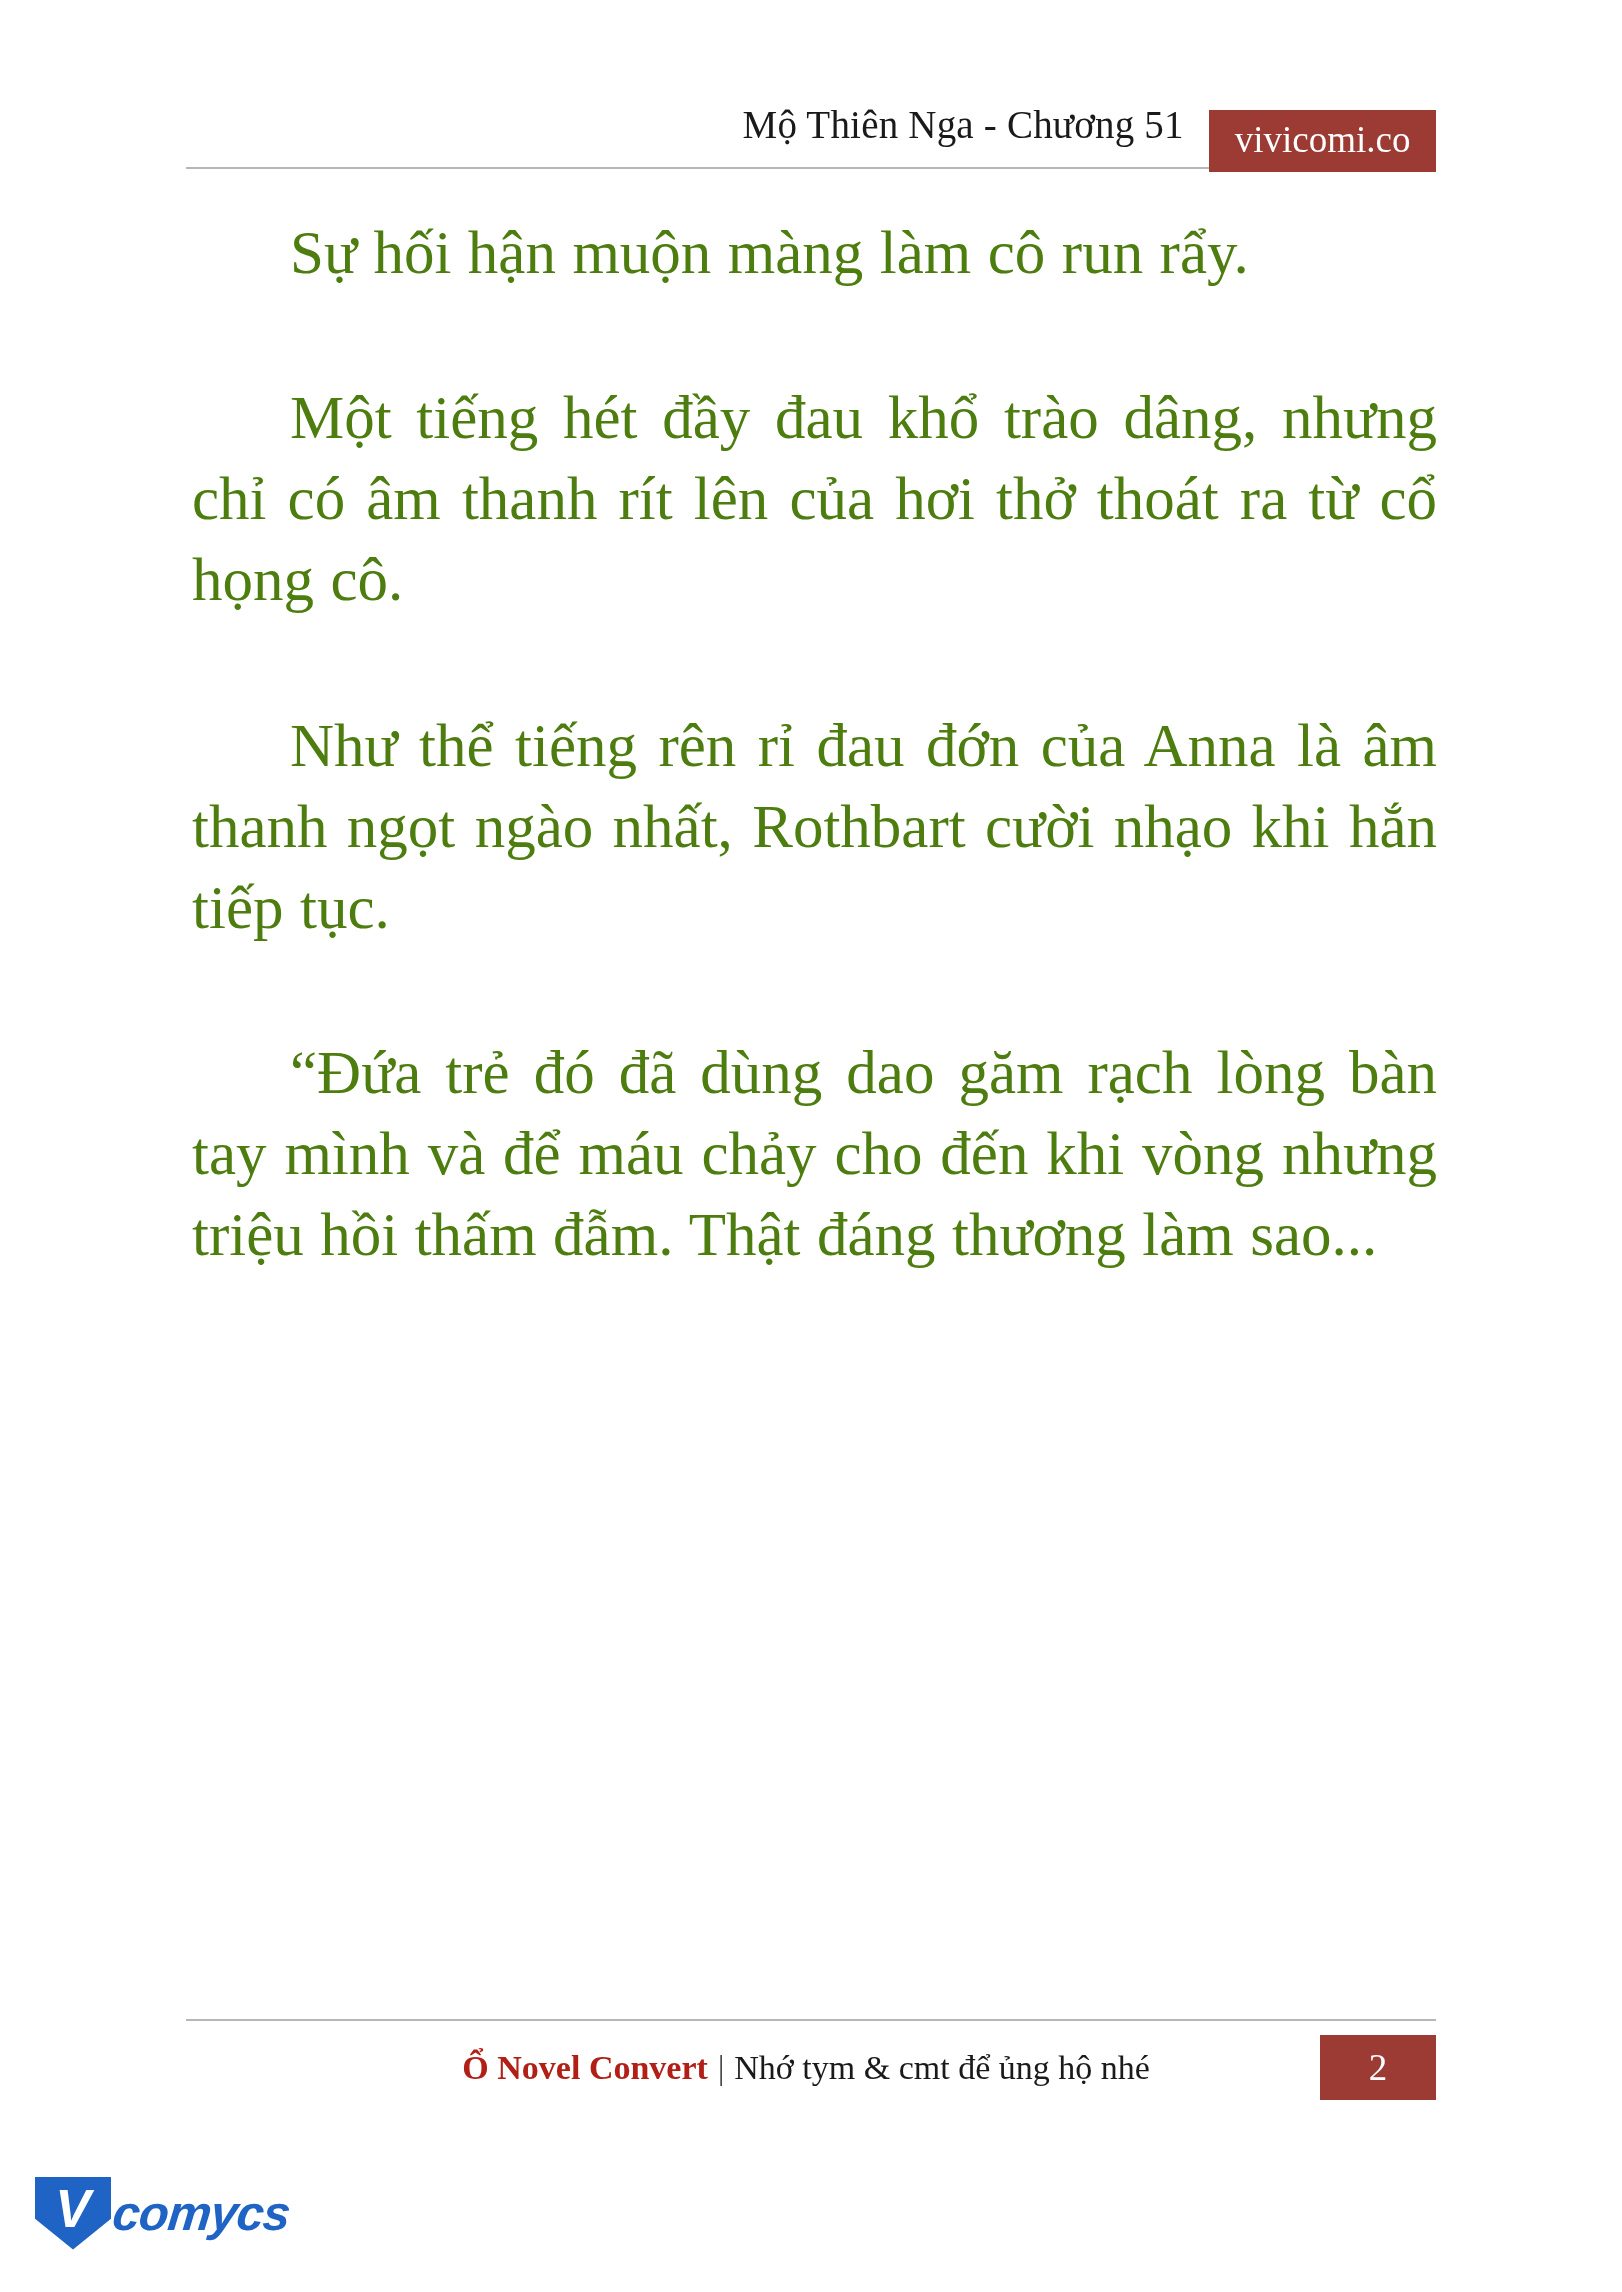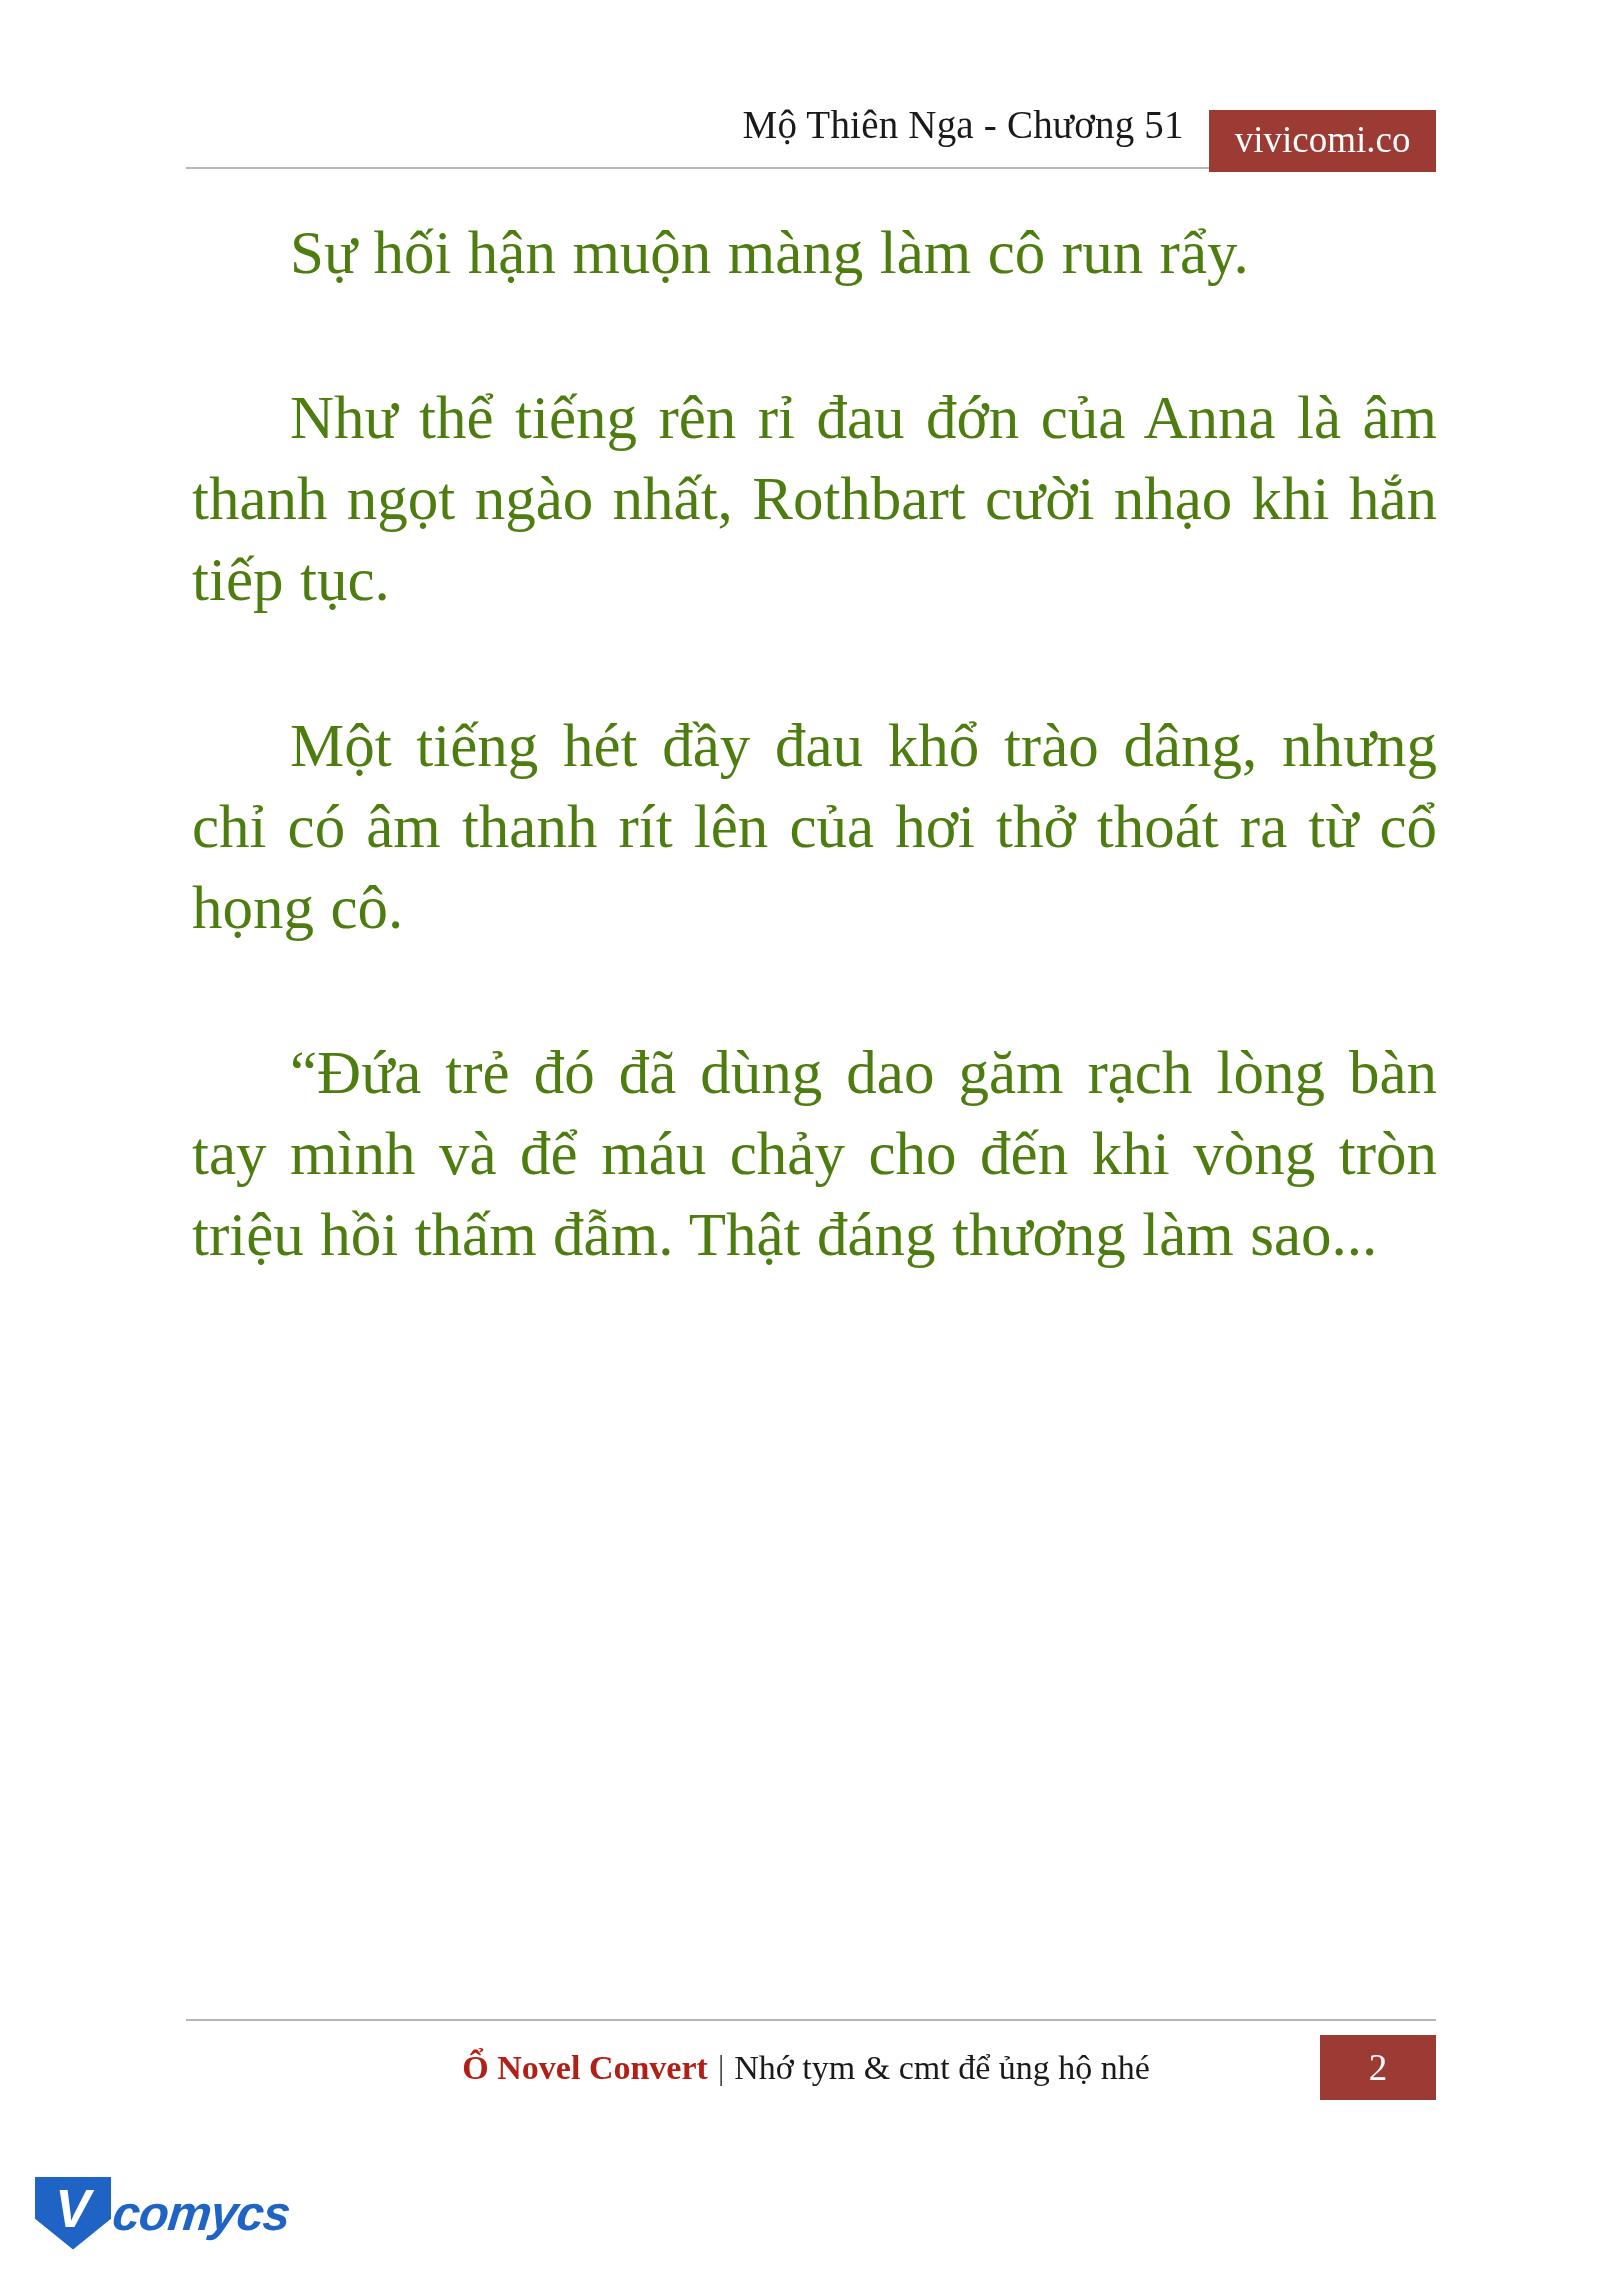--- a/index.html
+++ b/index.html
@@ -198,23 +198,23 @@
 
 <div class="page">
 
   <div class="header">
     <div class="header-title">Mộ Thiên Nga - Chương 51</div>
     <div class="header-badge">vivicomi.co</div>
   </div>
 
   <div class="content">
     <p class="para">Sự hối hận muộn màng làm cô run rẩy.</p>
+    <p class="para">Một tiếng hét đầy đau khổ trào dâng, nhưng chỉ có âm thanh rít lên của hơi thở thoát ra từ cổ họng cô.</p>
     <p class="para">Như thể tiếng rên rỉ đau đớn của Anna là âm thanh ngọt ngào nhất, Rothbart cười nhạo khi hắn tiếp tục.</p>
-    <p class="para">Một tiếng hét đầy đau khổ trào dâng, nhưng chỉ có âm thanh rít lên của hơi thở thoát ra từ cổ họng cô.</p>
-    <p class="para last">“Đứa trẻ đó đã dùng dao găm rạch lòng bàn tay mình và để máu chảy cho đến khi vòng tròn triệu hồi thấm đẫm. Thật đáng thương làm sao...</p>
+    <p class="para last">“Đứa trẻ đó đã dùng dao găm rạch lòng bàn tay mình và để máu chảy cho đến khi vòng nhưng triệu hồi thấm đẫm. Thật đáng thương làm sao...</p>
   </div>
 
   <div class="footer">
     <div class="footer-inner">
       <div class="footer-text-wrap">
         <span class="footer-brand">Ổ Novel Convert</span>
         <span class="footer-sep">|</span>
         <span class="footer-note">Nhớ tym &amp; cmt để ủng hộ nhé</span>
       </div>
       <div class="footer-page">2</div>

